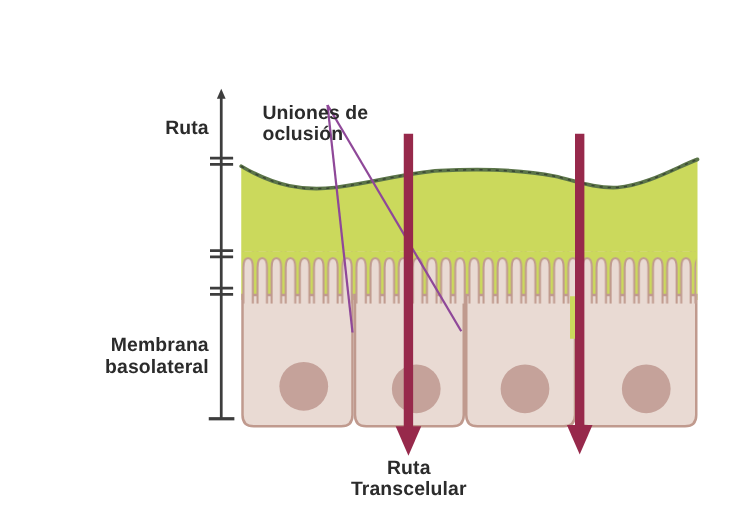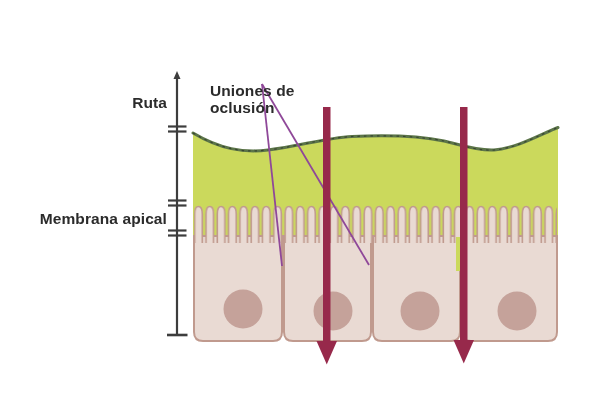--- a/index.html
+++ b/index.html
@@ -83,17 +83,18 @@
       <rect x="460" y="107" width="7.5" height="235"></rect>
       <polygon points="453.5,340 474,340 463.75,363.5"></polygon>
     </g>
   </svg>
 
   <div class="lbl" style="left:210px;top:46px;width:100px;margin-top:36px;">Uniones de oclusión</div>
 
   <div class="lbl right" style="left:0px;top:94px;width:167px;">Ruta</div>
 
 
-  <div class="lbl right" style="left:0px;top:210px;width:167px;">Membrana apical</div>
 
+  <div class="lbl right" style="left:55px;top:268px;width:112px;">Membrana basolateral</div>
 
+  <div class="lbl center" style="left:267px;top:366px;width:120px;">Ruta Transcelular</div>
 
 </div>
 
 </body></html>

